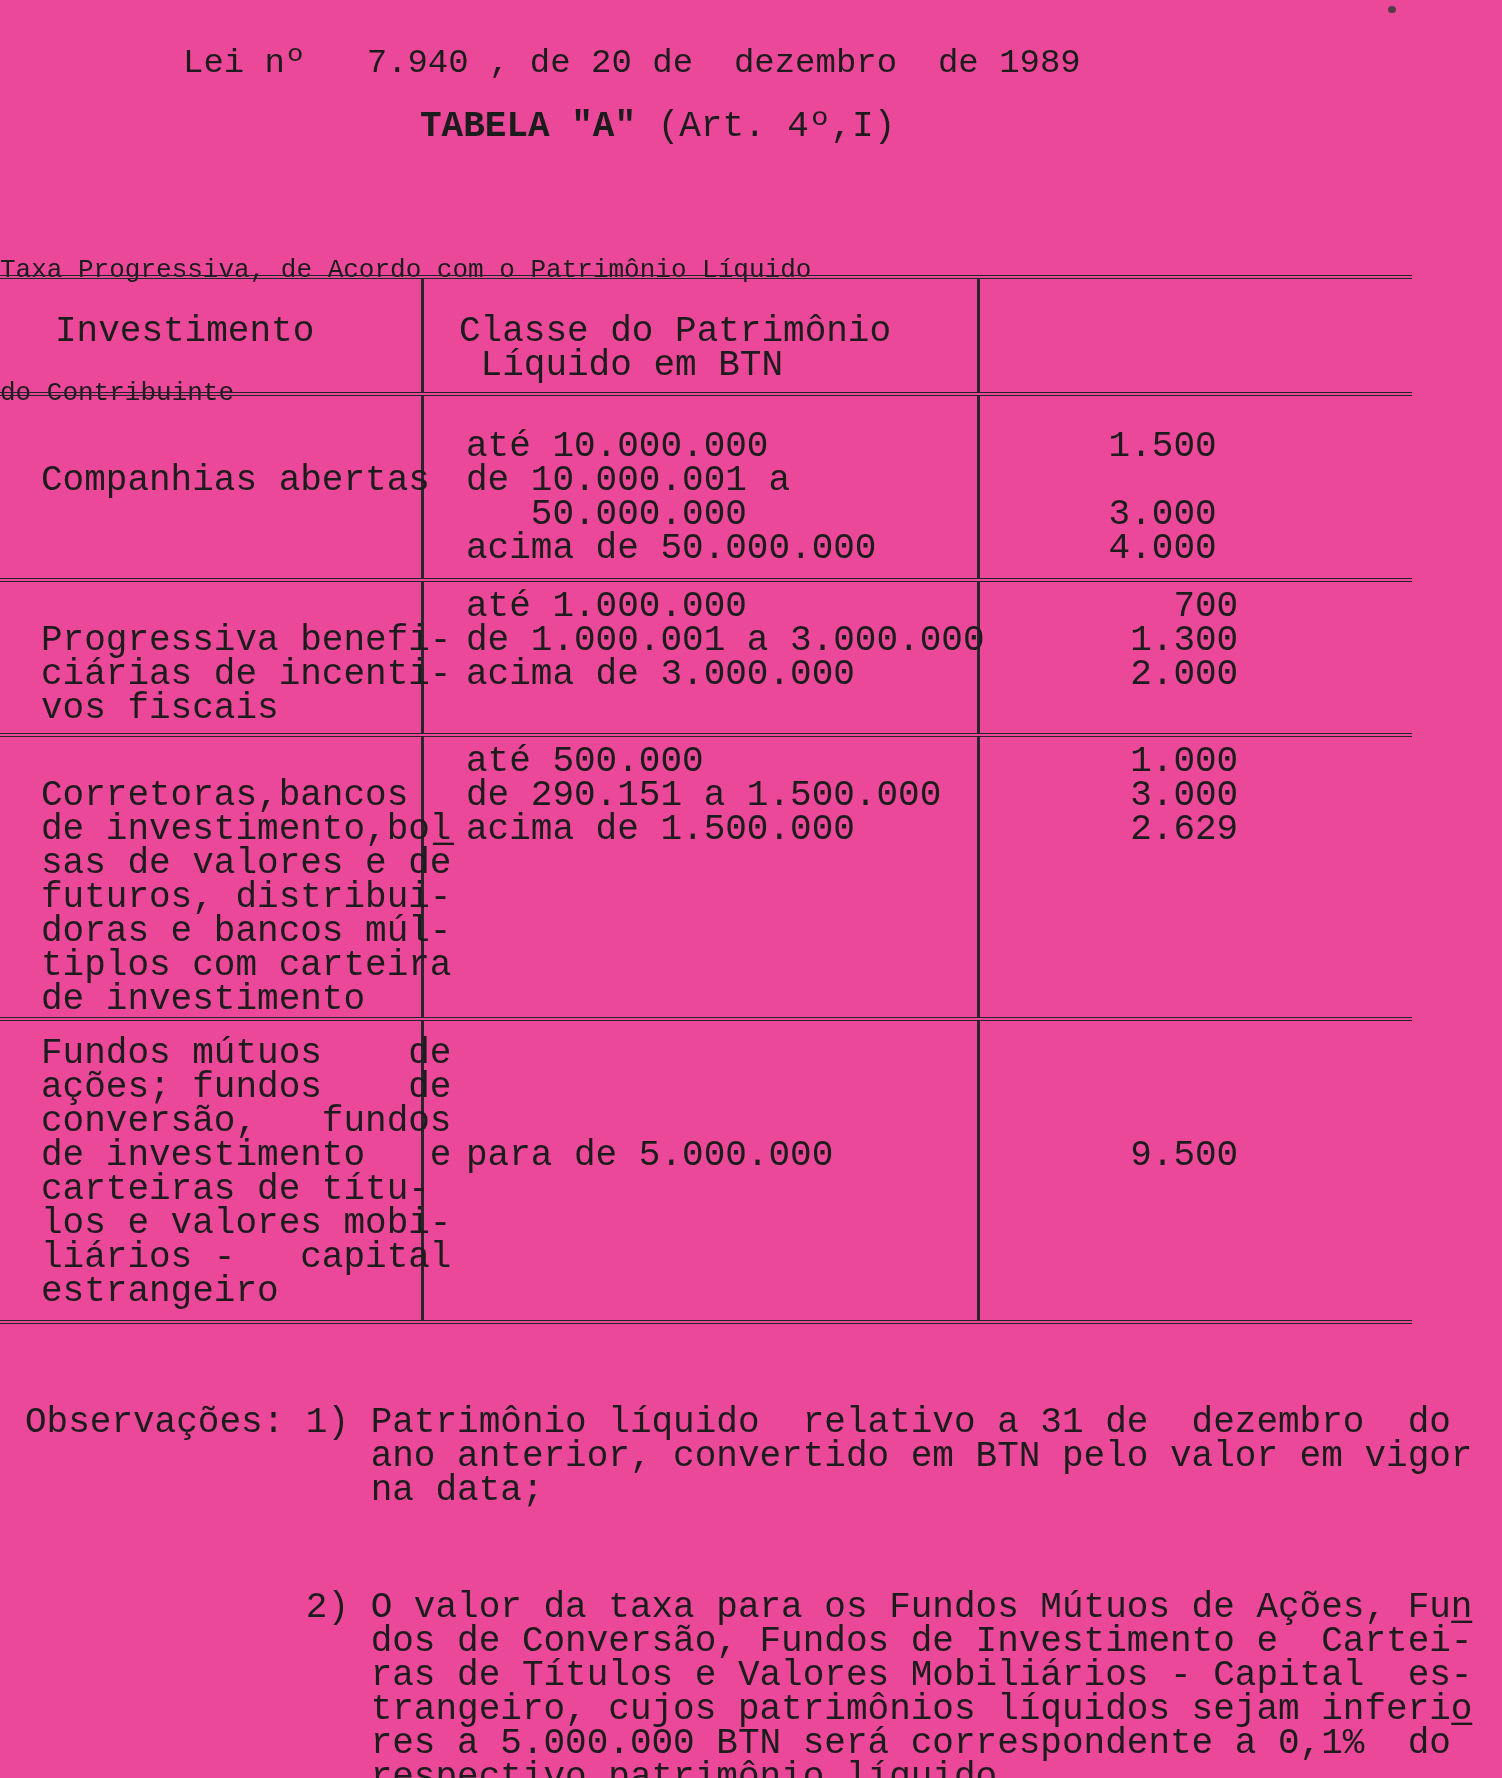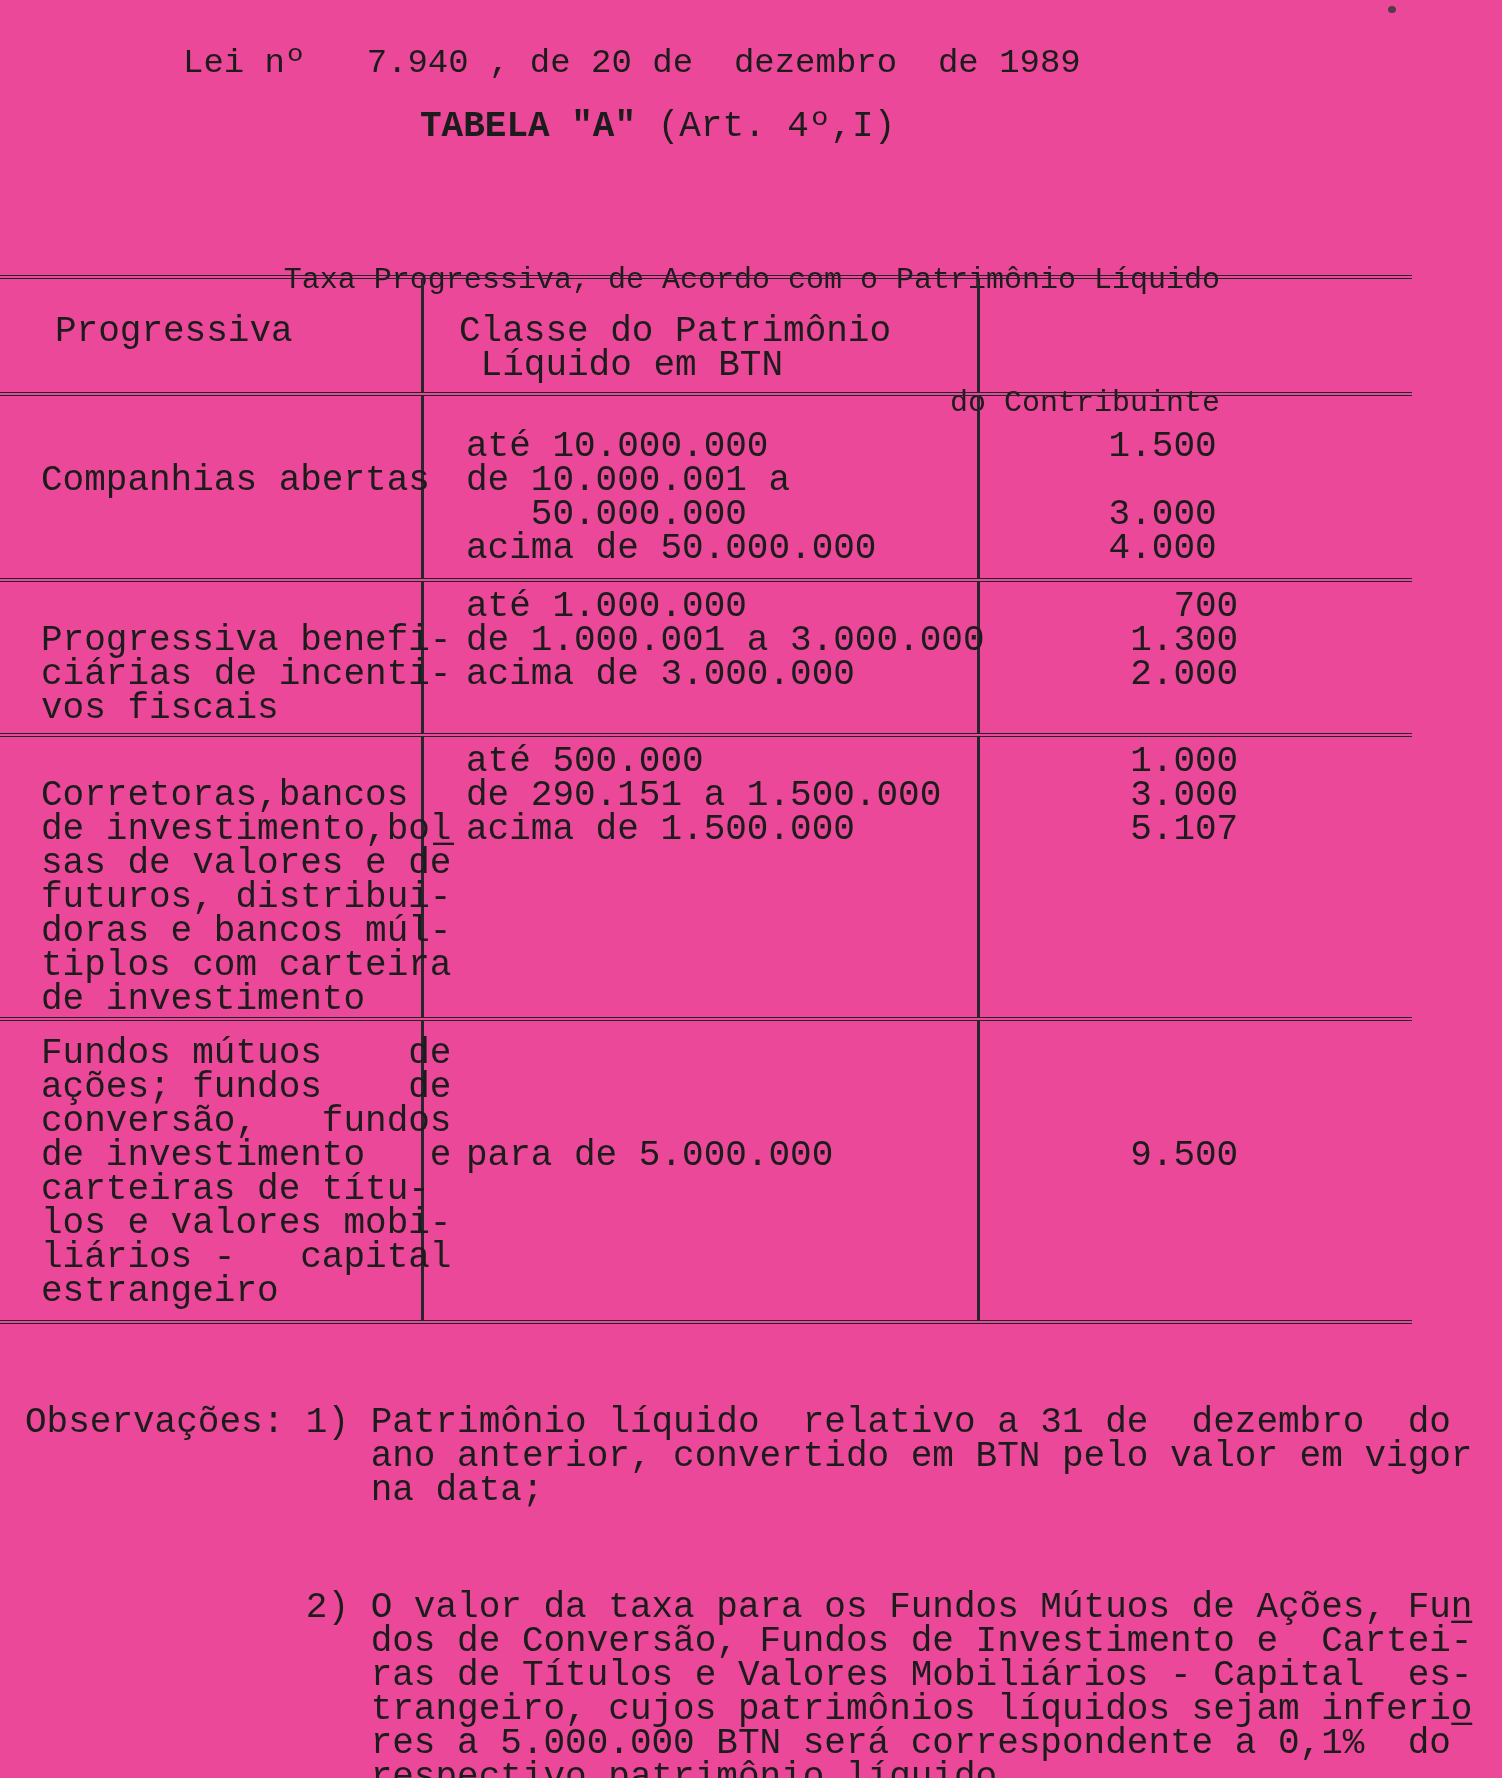--- a/index.html
+++ b/index.html
@@ -15,22 +15,22 @@
   .law-line {
     position: absolute; left: 183px; top: 44px;
     font-size: 34px; white-space: pre; letter-spacing: 0;
   }
   .table-title {
     position: absolute; left: 420px; top: 106px;
     font-size: 36px; white-space: pre;
   }
   .table-title .bold { font-weight: bold; }
   .subtitle {
-    position: absolute; left: 0; top: 178px; width: 1220px;
-    text-align: right; font-size: 30px; line-height: 41px; white-space: pre;
+    position: absolute; left: 0; top: 168px; width: 1220px;
+    text-align: left; font-size: 26px; line-height: 41px; white-space: pre;
   }
 
   
   .tax-table {
     position: absolute; left: 0; top: 275px; width: 1412px;
     border-bottom: 4px double #23232a;
   }
   .trow { display: flex; border-top: 4px double #23232a; }
   .cell {
     font-size: 36px; line-height: 34px; white-space: pre; overflow: visible;
@@ -84,21 +84,21 @@
   <div class="table-title"><span class="bold">TABELA "A"</span><span> (Art. 4º,I)</span></div>
 
   <div class="subtitle">
     <div>Taxa Progressiva, de Acordo com o Patrimônio Líquido</div>
     <div>do Contribuinte</div>
   </div>
 
   <div class="tax-table">
 
     <div class="trow thead">
-      <div class="cell c1">Progressiva</div>
+      <div class="cell c1">Investimento</div>
       <div class="cell c2">Classe do Patrimônio
  Líquido em BTN</div>
     </div>
 
     <div class="trow rbody r0">
       <div class="cell c1">
 Companhias abertas</div>
       <div class="cell c2">até 10.000.000
 de 10.000.001 a
    50.000.000
@@ -129,21 +129,21 @@
 sas de valores e de
 futuros, distribui-
 doras e bancos múl-
 tiplos com carteira
 de investimento</div>
       <div class="cell c2">até 500.000
 de 290.151 a 1.500.000
 acima de 1.500.000</div>
       <div class="cell c3">  1.000
   3.000
-  5.107</div>
+  2.629</div>
     </div>
 
     <div class="trow rbody r3">
       <div class="cell c1">Fundos mútuos    de
 ações; fundos    de
 conversão,   fundos
 de investimento   e
 carteiras de títu-
 los e valores mobi-
 liários -   capital

